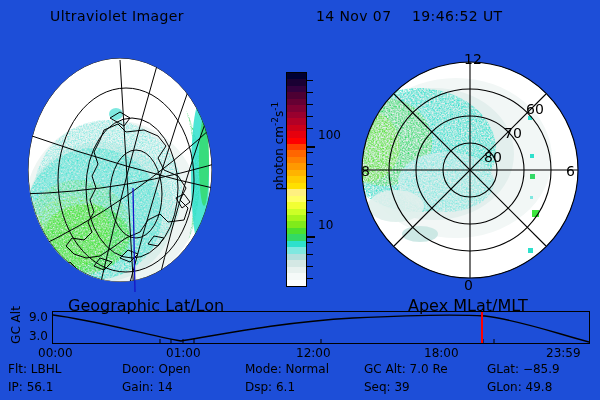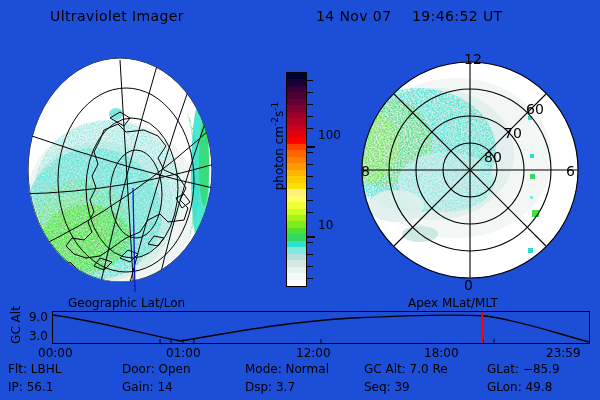--- a/index.html
+++ b/index.html
@@ -82,21 +82,21 @@
     font-size: 12px;
     white-space: nowrap;
   }
 
   
   #timeline-panel {
     left: 0; top: 296px; width: 600px; height: 60px;
   }
   .tl-caption {
     position: absolute;
-    font-size: 12px;
+    font-size: 16px;
     white-space: nowrap;
     top: 0px;
   }
   .tl-cap-geo  { left: 68px; }
   .tl-cap-apex { left: 408px; }
   .tl-ylabel {
     position: absolute;
     left: -14px;
     top: 22px;
     width: 60px;
@@ -411,19 +411,19 @@
     <div class="status-row r1">
       <span class="status-cell sc0">Flt: LBHL</span>
       <span class="status-cell sc1">Door: Open</span>
       <span class="status-cell sc2">Mode: Normal</span>
       <span class="status-cell sc3">GC Alt: 7.0 Re</span>
       <span class="status-cell sc4">GLat: −85.9</span>
     </div>
     <div class="status-row r2">
       <span class="status-cell sc0">IP: 56.1</span>
       <span class="status-cell sc1">Gain: 14</span>
-      <span class="status-cell sc2">Dsp:   3.7</span>
+      <span class="status-cell sc2">Dsp:   6.1</span>
       <span class="status-cell sc3">Seq: 39</span>
       <span class="status-cell sc4">GLon:  49.8</span>
     </div>
   </div>
 
 </div>
 
 </body></html>

